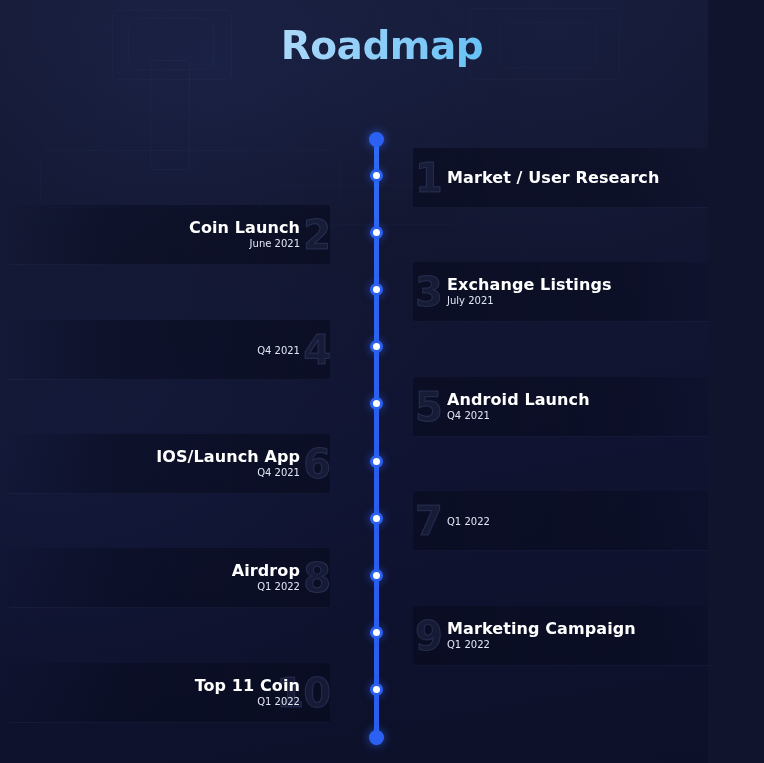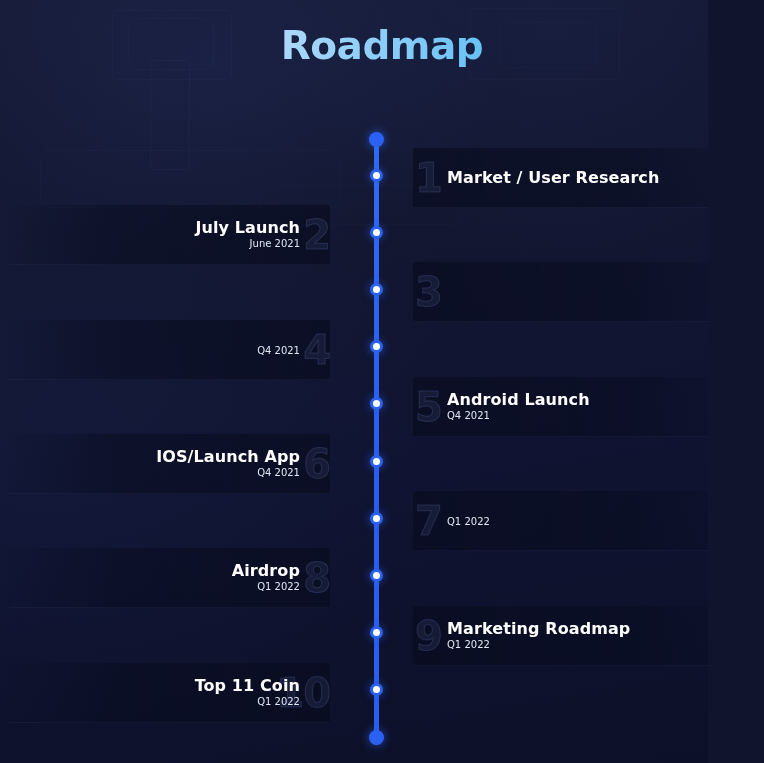--- a/index.html
+++ b/index.html
@@ -196,28 +196,32 @@
         <div class="ghost">1</div>
         <div class="txt">
           <div class="ttl">Market / User Research</div>
         </div>
       </div>
       <div class="node" style="top: 225.7px;"></div>
       <div class="row left" style="top: 205.2px;">
         <div class="panel"></div>
         <div class="ghost">2</div>
         <div class="txt">
-          <div class="ttl">July Launch</div>
+          <div class="ttl">Coin Launch</div>
           <div class="date">June 2021</div>
         </div>
       </div>
       <div class="node" style="top: 282.9px;"></div>
       <div class="row right" style="top: 262.4px;">
         <div class="panel"></div>
         <div class="ghost">3</div>
+        <div class="txt">
+          <div class="ttl">Exchange Listings</div>
+          <div class="date">July 2021</div>
+        </div>
       </div>
       <div class="node" style="top: 340.1px;"></div>
       <div class="row left" style="top: 319.6px;">
         <div class="panel"></div>
         <div class="ghost">4</div>
         <div class="txt">
           <div class="date">Q4 2021</div>
         </div>
       </div>
       <div class="node" style="top: 397.3px;"></div>
@@ -253,21 +257,21 @@
         <div class="txt">
           <div class="ttl">Airdrop</div>
           <div class="date">Q1 2022</div>
         </div>
       </div>
       <div class="node" style="top: 626.1px;"></div>
       <div class="row right" style="top: 605.6px;">
         <div class="panel"></div>
         <div class="ghost">9</div>
         <div class="txt">
-          <div class="ttl">Marketing Roadmap</div>
+          <div class="ttl">Marketing Campaign</div>
           <div class="date">Q1 2022</div>
         </div>
       </div>
       <div class="node" style="top: 683.3px;"></div>
       <div class="row left" style="top: 662.8px;">
         <div class="panel"></div>
         <div class="ghost">10</div>
         <div class="txt">
           <div class="ttl">Top 11 Coin</div>
           <div class="date">Q1 2022</div>

